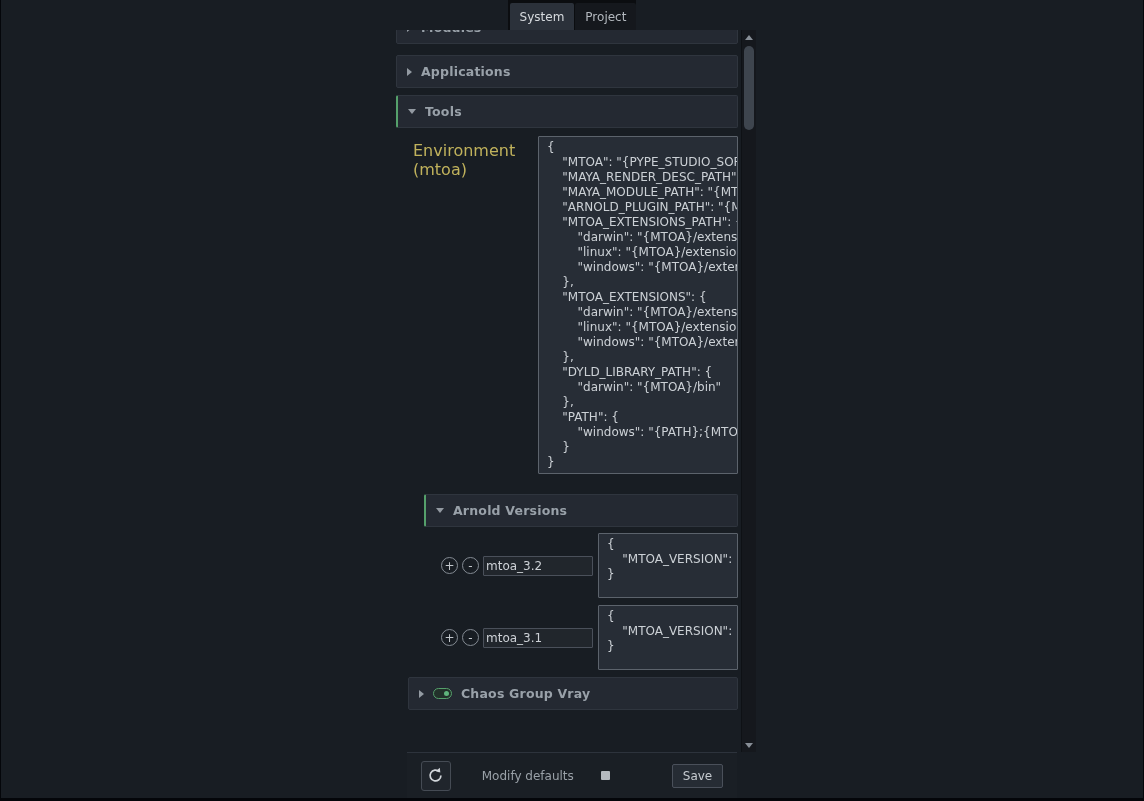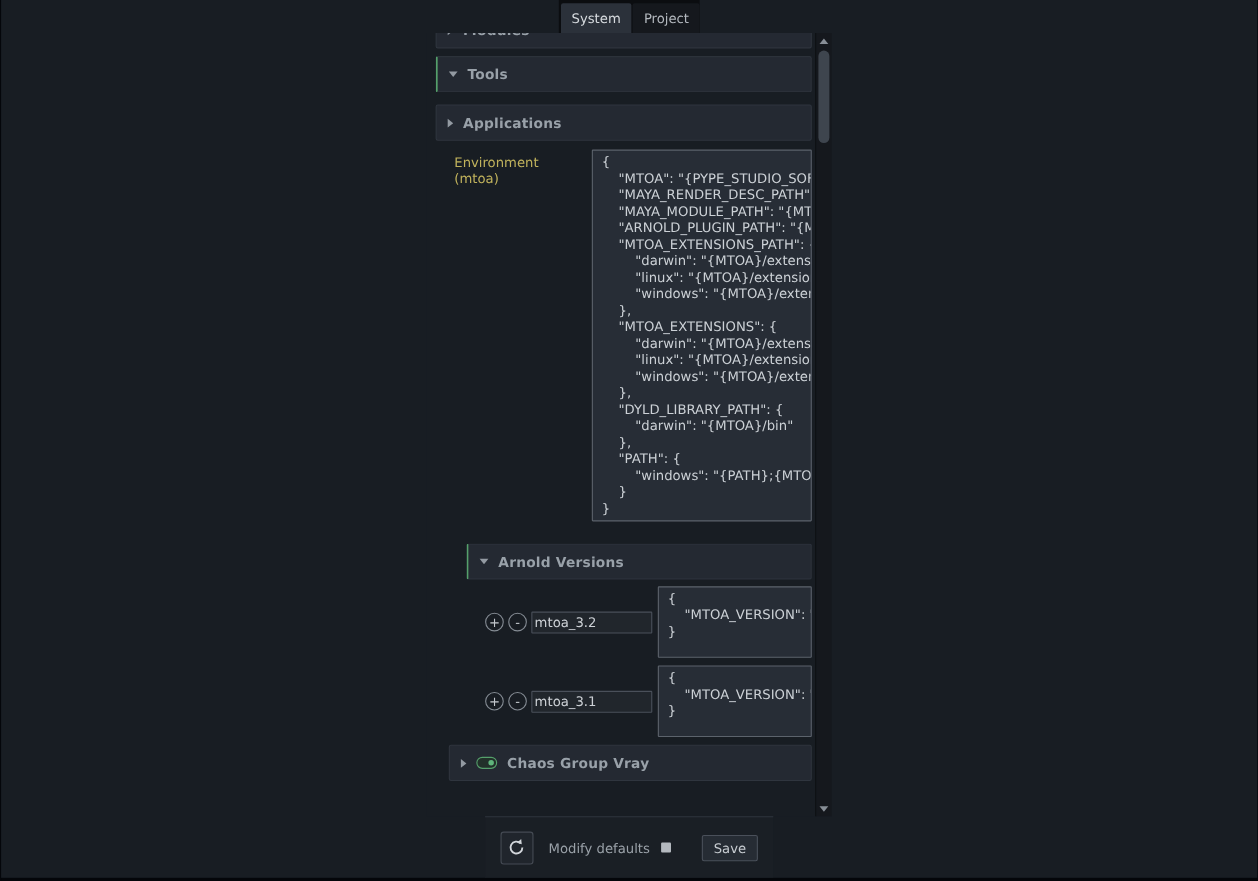--- a/index.html
+++ b/index.html
@@ -33,21 +33,21 @@
   .tri.up-sm   { border-left:4px solid transparent; border-right:4px solid transparent; border-bottom:5px solid #878e96; }
   .tri.down-sm { border-left:4px solid transparent; border-right:4px solid transparent; border-top:5px solid #878e96; }
 
   
   .toggle { width:19px; height:11px; border:1px solid #55a06b; border-radius:6px; background:#22312a;
             position:relative; display:inline-block; flex:0 0 auto; }
   .toggle .knob { position:absolute; right:2px; top:2px; width:5px; height:5px; border-radius:50%; background:#5fb57c; }
 
   
   .env-row { display:flex; margin:8px 0 0 12px; align-items:flex-start; }
-  .field-label { width:130px; flex:0 0 auto; padding:5px 6px 0 5px; font-size:12px; color:#c0b25c; }
+  .field-label { width:130px; flex:0 0 auto; padding:5px 6px 0 5px; font-size:16px; color:#c0b25c; }
   .code { background:#272d36; border:1px solid #5c636c; color:#ccd1d6; border-radius:1px;
           font-family:"DejaVu Sans","Liberation Sans",sans-serif; font-size:12px; line-height:15px;
           padding:3px 8px; resize:none; outline:none; white-space:pre; overflow:hidden; }
   .code.big { height:338px; flex:1 1 auto; }
   .code.small { height:65px; flex:1 1 auto; }
 
   
   .versions { margin-left:28px; }
   .versions .hdr { margin-top:20px; }
   .vrow { display:flex; align-items:center; margin-top:7px; }
@@ -59,21 +59,21 @@
   .key-input { width:110px; height:20px; background:#21262c; border:1px solid #4a505a; color:#cdd1d6;
                font-size:12px; padding:0 2px; border-radius:1px; outline:none; font-family:inherit; }
 
   
   .sbar { width:15px; flex:0 0 auto; background:#15181d; display:flex; flex-direction:column; border-left:1px solid #0e1115; }
   .sb-btn { height:14px; display:flex; align-items:center; justify-content:center; }
   .sb-track { flex:1 1 auto; position:relative; }
   .sb-thumb { position:absolute; top:2px; left:2px; right:2px; height:84px; background:#3e454e; border-radius:6px; }
 
   
-  .footer { height:56px; flex:0 0 auto; display:flex; align-items:center; gap:14px; padding:0 14px;
+  .footer { height:46px; flex:0 0 auto; display:flex; align-items:center; gap:31px; padding:0 14px;
             background:#1a1f25; border-top:1px solid #2d333c; }
   .refresh-btn { width:30px; height:30px; background:#20252c; border:1px solid #454b54; border-radius:3px;
                  display:flex; align-items:center; justify-content:center; cursor:pointer; }
   .md-label { font-size:12px; color:#9aa1a8; }
   .md-check { width:9px; height:9px; background:#b4b9bf; border-radius:1px; display:inline-block; margin-left:-4px; cursor:pointer; }
   .spacer { flex:1 1 auto; }
   .save-btn { padding:4px 10px; font-size:12px; color:#c6cbd0; background:#262c34; border:1px solid #4a505a;
               border-radius:2px; cursor:pointer; font-family:inherit; }
 </style>
 </head>
@@ -91,28 +91,28 @@
   </div>
 
   <div class="body">
     <div class="scroll">
 
       <div class="hdr m-modules">
         <span class="tri right"></span>
         <span class="hdr-label">Modules</span>
       </div>
 
+      <div class="hdr m-apps">
+        <span class="tri right"></span>
+        <span class="hdr-label">Applications</span>
+      </div>
+
       <div class="hdr expanded">
         <span class="tri down"></span>
         <span class="hdr-label">Tools</span>
-      </div>
-
-      <div class="hdr m-apps">
-        <span class="tri right"></span>
-        <span class="hdr-label">Applications</span>
       </div>
 
       <div>
 
 
         <div class="env-row">
           <div class="field-label">Environment (mtoa)</div>
           <textarea class="code big" spellcheck="false" style="">{
     "MTOA": "{PYPE_STUDIO_SOFTWARE}/arnold/mtoa_{MAYA_VERSION}_{MTOA_VERSION}",
     "MAYA_RENDER_DESC_PATH": "{MTOA}",

